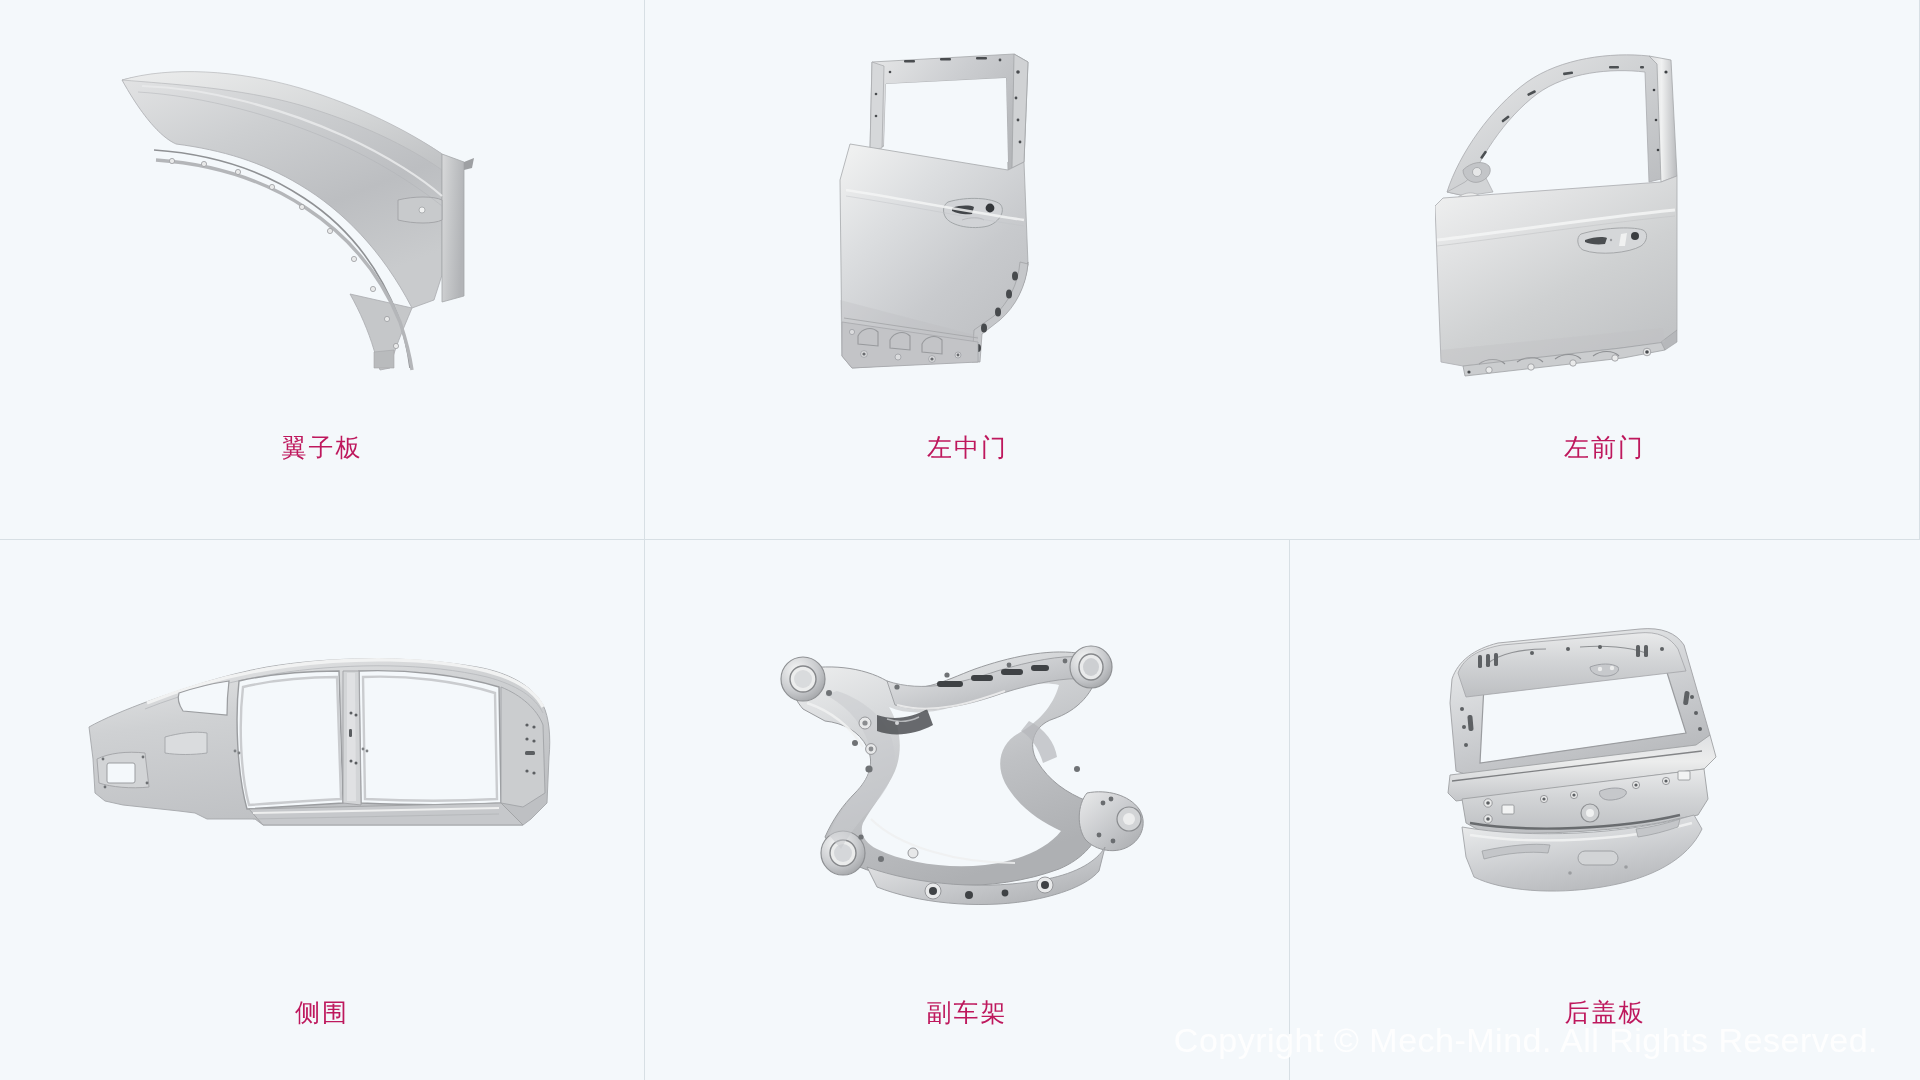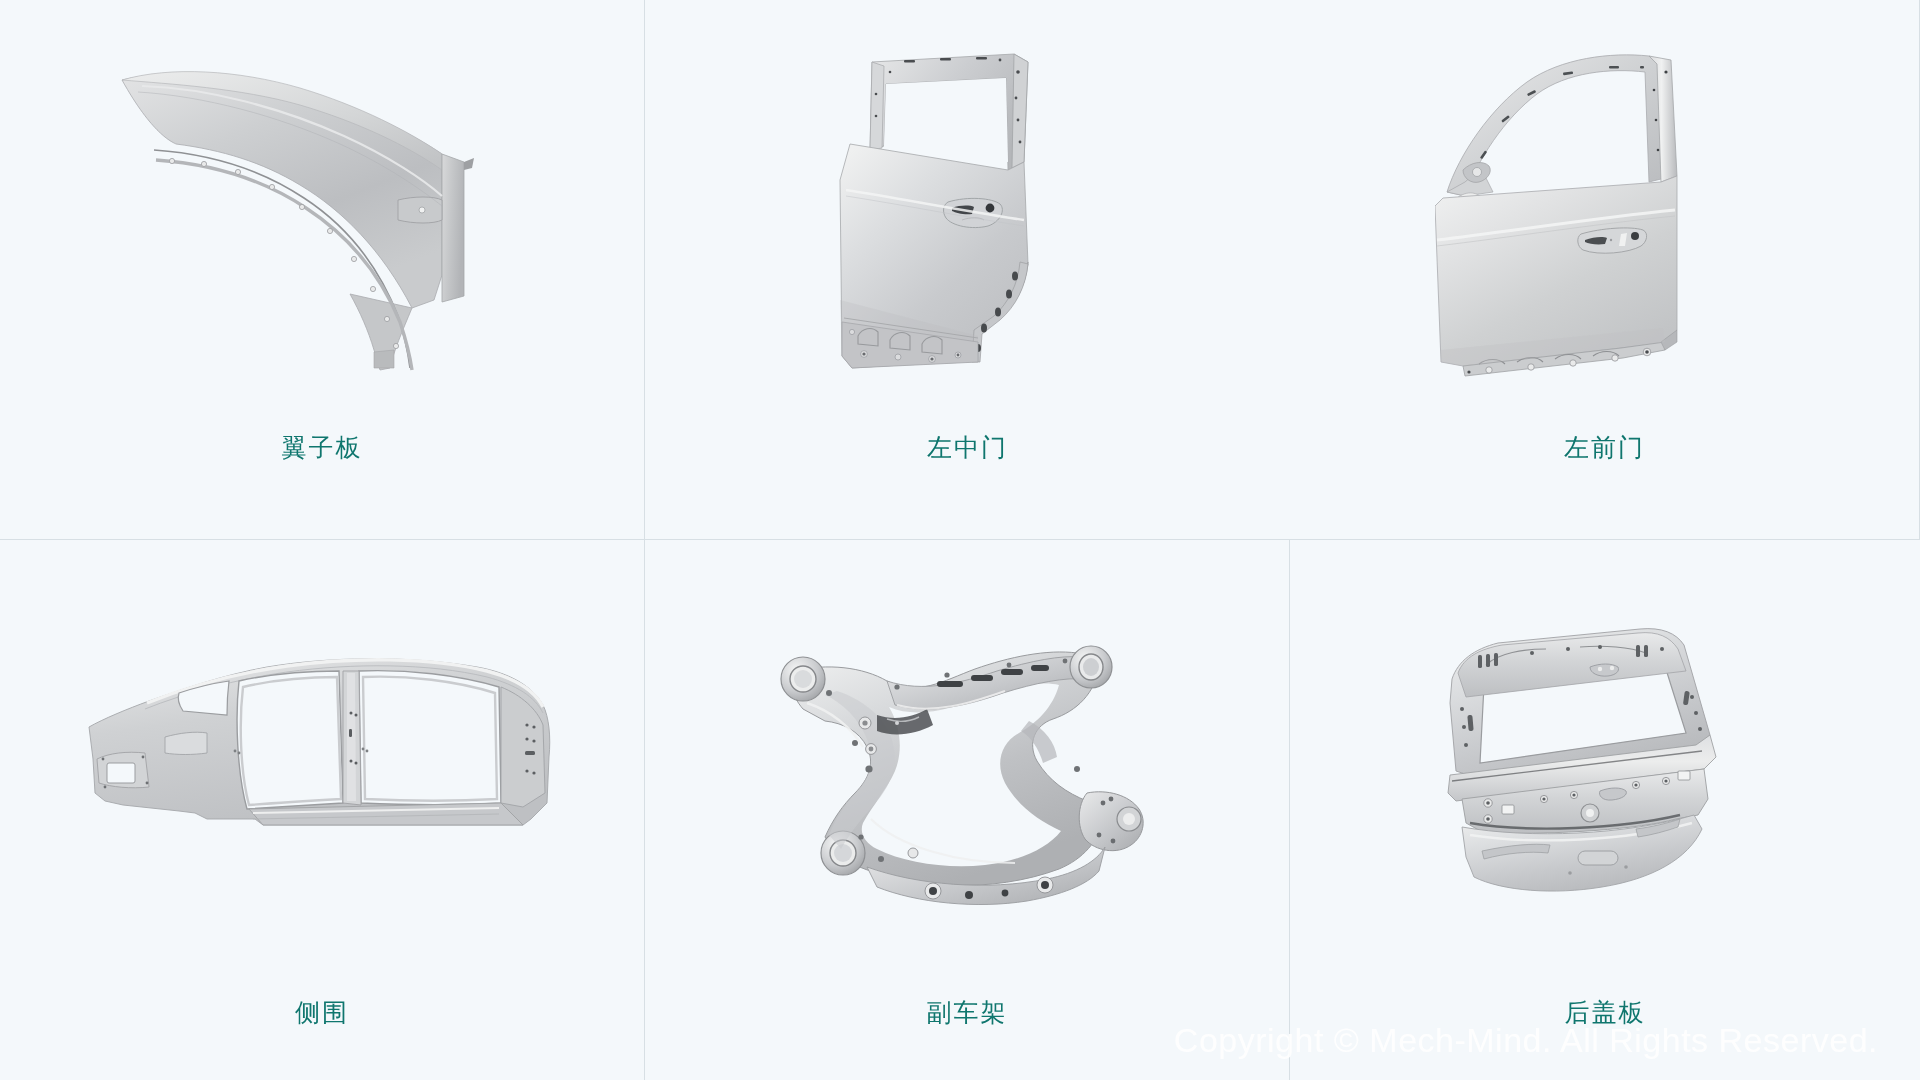--- a/index.html
+++ b/index.html
@@ -47,21 +47,21 @@
     justify-content: center;
   }
 
   .part-stage svg {
     display: block;
   }
 
   .part-label {
     font-size: 25px;
     line-height: 1.2;
-    color: #0f766e;
+    color: #be185d;
     letter-spacing: 2px;
     font-weight: 400;
     text-align: center;
     margin-top: 2px;
     user-select: none;
   }
 
   
   .cell.row-1 .part-stage { height: 455px; }
 

